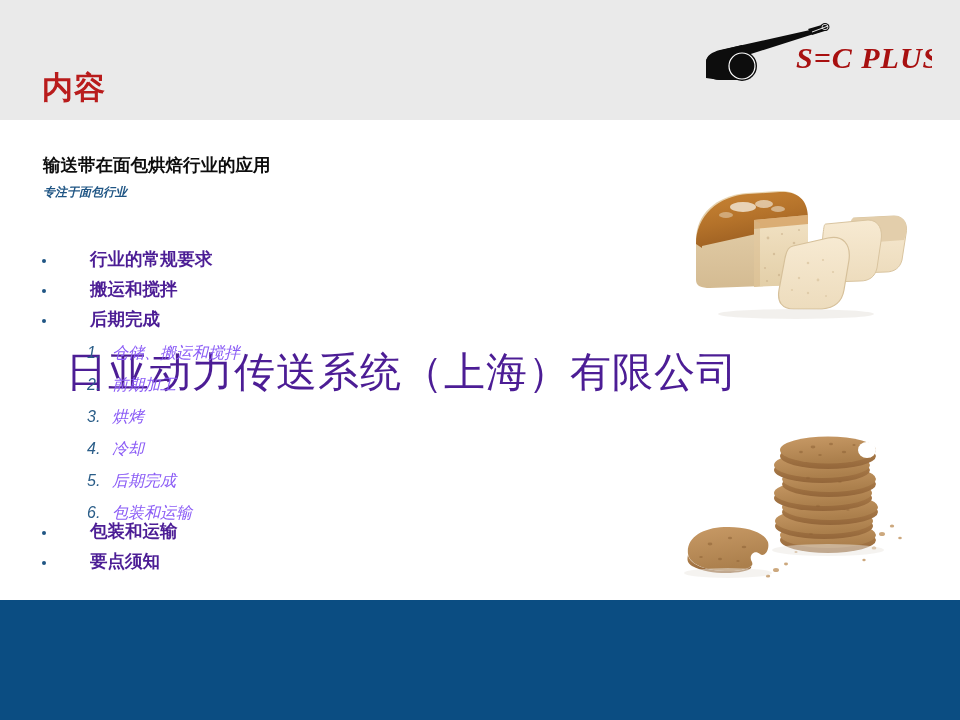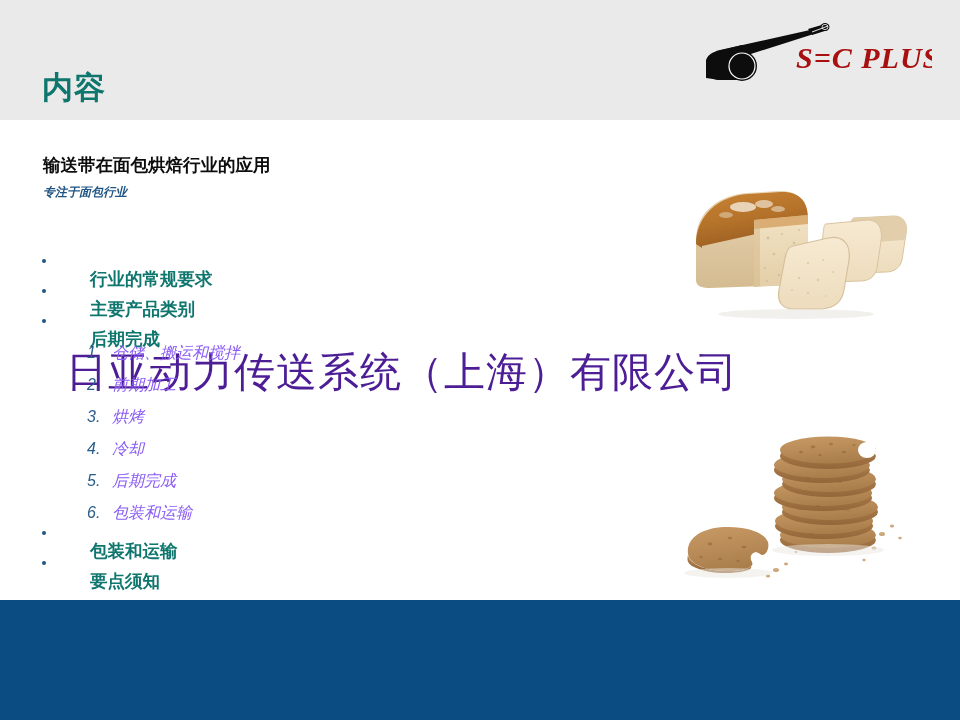--- a/index.html
+++ b/index.html
@@ -29,21 +29,21 @@
     left: 0; top: 0;
     width: 960px; height: 120px;
     background: #eaeaea;
   }
 
   #page-title {
     position: absolute;
     left: 42px; top: 72px;
     font-size: 31px;
     font-weight: bold;
-    color: #0f766e;
+    color: #b91c1c;
     letter-spacing: 1px;
     line-height: 1;
   }
 
   
   #logo {
     position: absolute;
     right: 28px; top: 18px;
     width: 240px; height: 74px;
   }
@@ -104,23 +104,22 @@
     left: 0; top: 11px;
     width: 4px; height: 4px;
     background: #1f5584;
     border-radius: 50%;
   }
   .bullet-label {
     position: absolute;
     left: 48px; top: 0;
     font-size: 17.5px;
     font-weight: bold;
-    color: #0f766e;
+    color: #4c1d95;
     line-height: 22px;
-    margin-top: 20px;
   }
 
   
   .num-row {
     position: absolute;
     left: 87px;
     height: 32px;
     white-space: nowrap;
   }
   .num-index {
@@ -336,21 +335,21 @@
     <div id="heading">输送带在面包烘焙行业的应用</div>
 
     <div id="subheading">专注于面包行业</div>
 
     <div class="bullet-row" style="top:128px">
       <span class="bullet-dot"></span>
       <span class="bullet-label">行业的常规要求</span>
     </div>
     <div class="bullet-row" style="top:158px">
       <span class="bullet-dot"></span>
-      <span class="bullet-label">主要产品类别</span>
+      <span class="bullet-label">搬运和搅拌</span>
     </div>
     <div class="bullet-row" style="top:188px">
       <span class="bullet-dot"></span>
       <span class="bullet-label">后期完成</span>
     </div>
 
     <div class="num-row" style="top:222px">
       <span class="num-index">1.</span>
       <span class="num-label">仓储、搬运和搅拌</span>
     </div>

